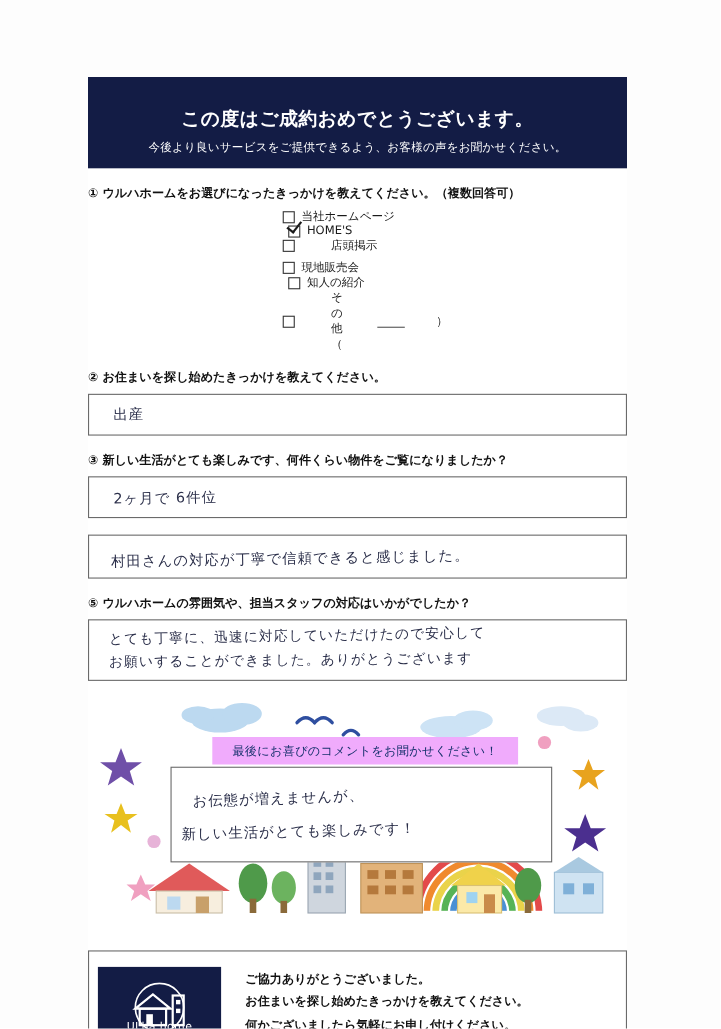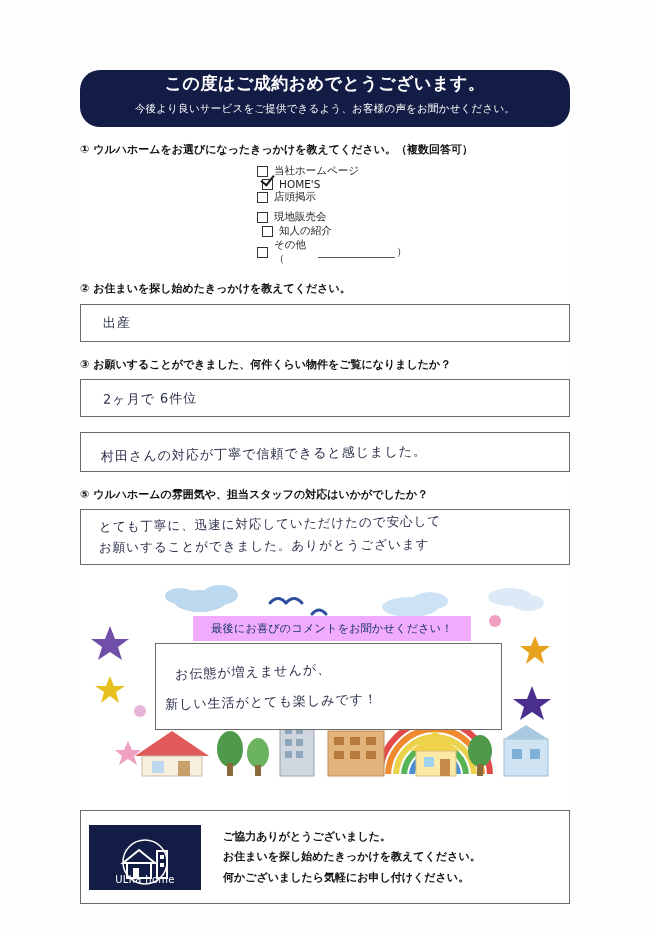--- a/index.html
+++ b/index.html
@@ -28,22 +28,21 @@
     top: 70px;
     width: 490px;
     background: #ffffff;
   }
 
   
   .banner {
     background: #131c45;
     color: #ffffff;
     text-align: center;
-    padding: 2px 10px 11px 10px;
-    border-radius: 20px;
+    padding: 28px 10px 11px 10px;
   }
   .banner-title {
     font-size: 17px;
     font-weight: bold;
     letter-spacing: 0.5px;
     line-height: 1.3;
   }
   .banner-sub {
     font-size: 10.5px;
     margin-top: 7px;
@@ -90,21 +89,21 @@
     left: -2px;
     top: -5px;
     width: 11px;
     height: 6px;
     border-left: 2px solid #1a1a1a;
     border-bottom: 2px solid #1a1a1a;
     transform: rotate(-52deg);
   }
   .c1 { width: 150px; }
   .c2 { width: 140px; }
-  .c3 { width: 150px; }
+  .c3 { width: 150px; gap: 27px; }
   .other-line {
     display: inline-block;
     border-bottom: 1px solid #555;
     width: 78px;
     margin: 0 2px;
     height: 11px;
   }
 
   
   .answer-box {
@@ -254,21 +253,21 @@
     </div>
 
     <div class="qblock">
       <div class="qlabel">② お住まいを探し始めたきっかけを教えてください。</div>
       <div class="answer-box ab-1">
         <span class="hand hw1">出産</span>
       </div>
     </div>
 
     <div class="qblock">
-      <div class="qlabel">③ お願いすることができました、何件くらい物件をご覧になりましたか？</div>
+      <div class="qlabel">③ 新しい生活がとても楽しみです、何件くらい物件をご覧になりましたか？</div>
       <div class="answer-box ab-2">
         <span class="hand hw2">2ヶ月で 6件位</span>
       </div>
     </div>
 
     <div class="qblock">
       <div class="answer-box ab-3">
         <span class="hand hw3">村田さんの対応が丁寧で信頼できると感じました。</span>
       </div>
     </div>

